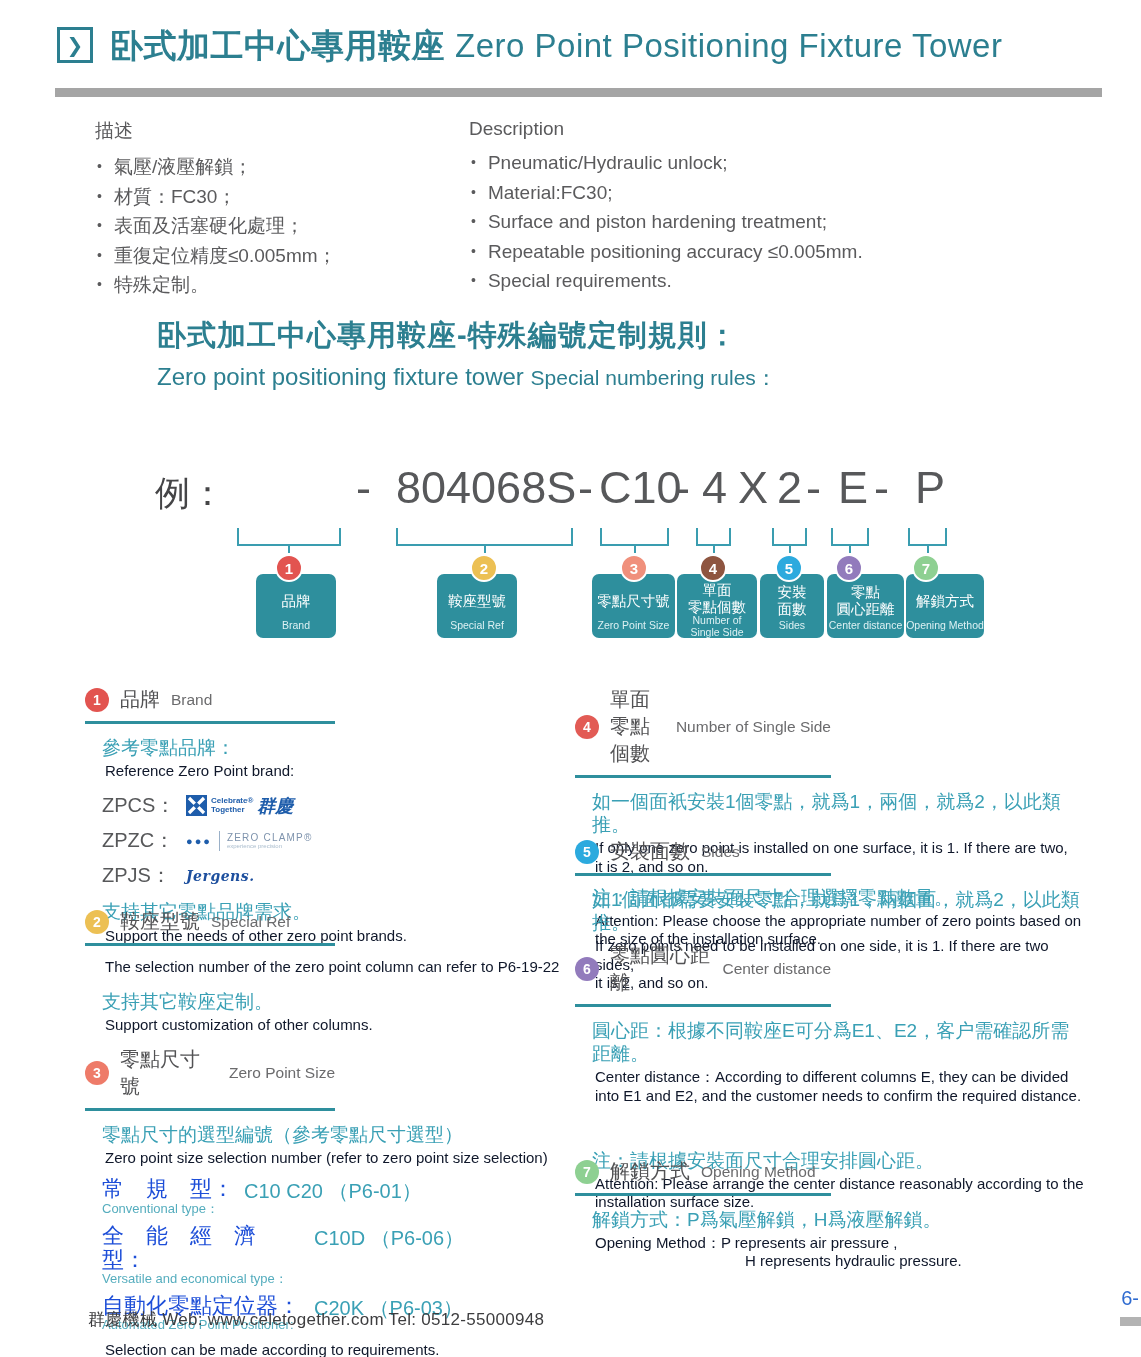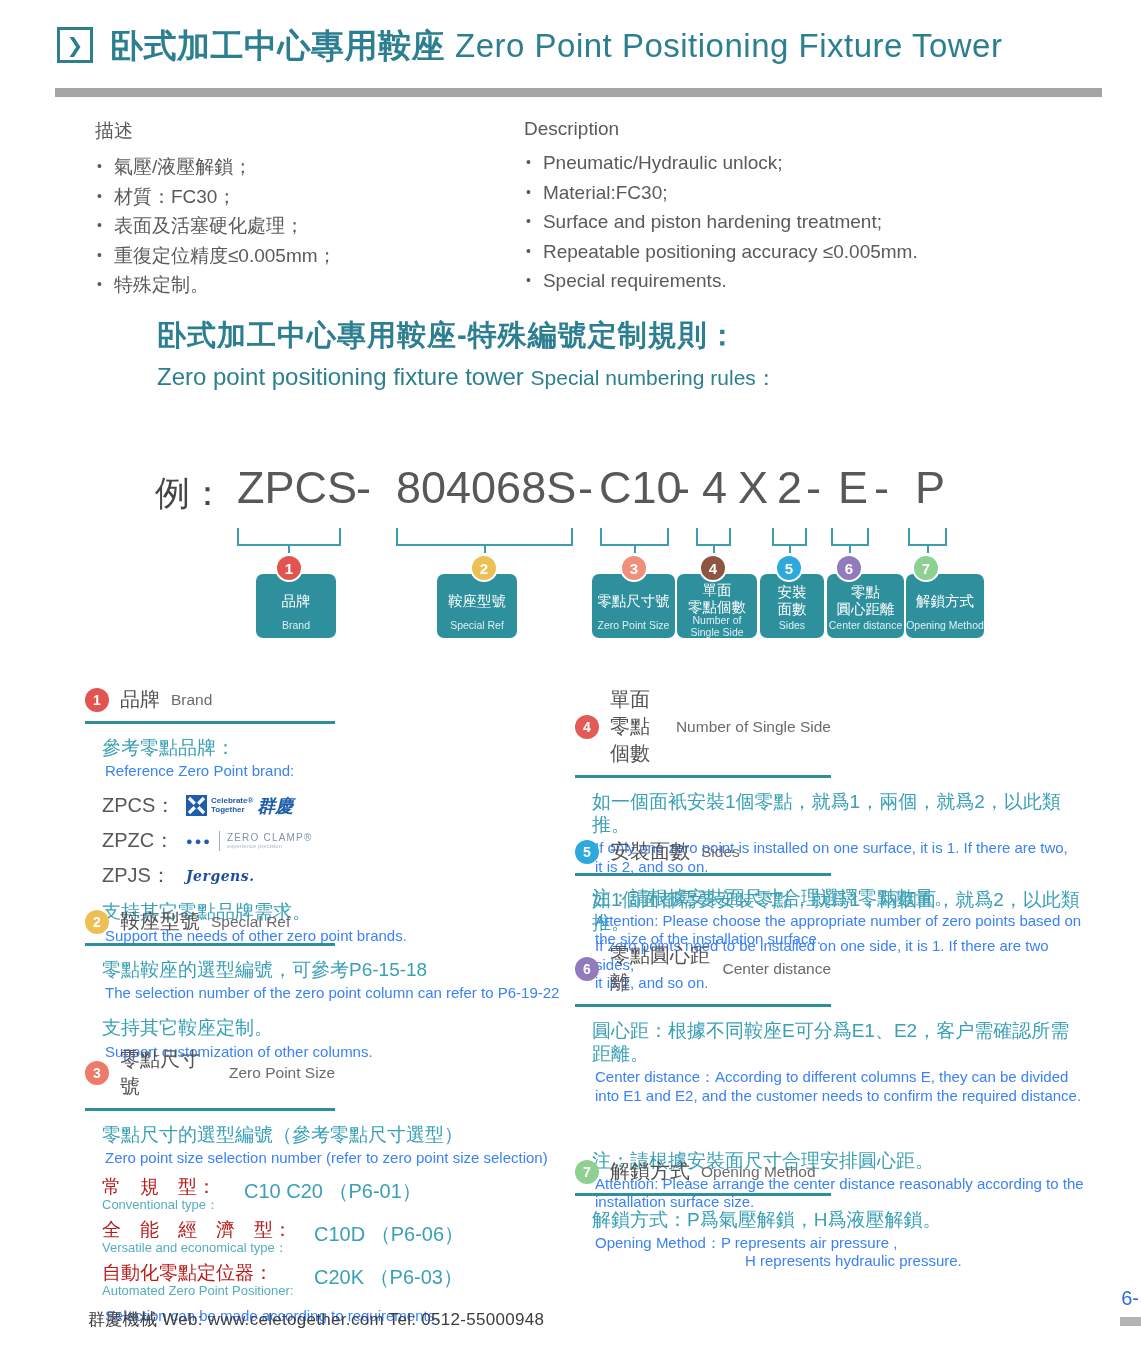--- a/index.html
+++ b/index.html
@@ -12,21 +12,21 @@
     border:3px solid #2c7f90; color:#2c7f90; display:flex; align-items:center; justify-content:center;
     font-size:20px; font-weight:bold; }
   .hdr-title { position:absolute; left:110px; top:24px; white-space:nowrap; color:#2c7f90;
     font-size:33px; letter-spacing:0.5px; }
   .hdr-title .zh { font-weight:600; margin-right:10px; }
   .hdr-bar { position:absolute; left:55px; top:88px; width:1047px; height:9px; background:#a5a5a5; }
 
   
   .desc-col { position:absolute; top:118px; color:#5a5a5c; }
   .desc-col.zh { left:95px; width:380px; }
-  .desc-col.en { left:524px; width:470px; }
+  .desc-col.en { left:469px; width:470px; }
   .desc-title { font-size:19px; margin-bottom:8px; }
   .d-item { list-style:none; font-size:19px; line-height:29.6px; display:flex; }
   .d-item::before { content:"•"; font-size:14px; margin:0 12px 0 2px; line-height:29.6px; }
 
   
   .rules { position:absolute; left:157px; top:316px; color:#2c7f90; }
   .rules .r-zh { font-size:29px; font-weight:bold; letter-spacing:1px; }
   .rules .r-en { font-size:24px; margin-top:7px; }
   .rules .r-en .sub { font-size:21px; }
 
@@ -71,21 +71,21 @@
     padding-bottom:8px; width:250px; }
   #sec4 .sec-head, #sec5 .sec-head, #sec6 .sec-head, #sec7 .sec-head { width:256px; }
   .sec-num { width:24px; height:24px; border-radius:50%; color:#fff; font-size:14px; font-weight:bold;
     display:flex; align-items:center; justify-content:center; flex:0 0 24px; }
   .sec-zh { font-size:20px; color:#525254; }
   .sec-en { font-size:15.5px; color:#6b6b6d; white-space:nowrap; }
 
   .sec-body { padding-left:17px; margin-top:12px; }
   .pgrp { margin-bottom:10px; }
   .p-zh { font-size:19px; color:#3aa0b5; line-height:1.22; white-space:pre-line; }
-  .p-en { font-size:15px; color:#3b82f6; line-height:1.22; margin-top:3px; margin-left:3px; white-space:pre-line; }
+  .p-en { font-size:15px; color:#0f172a; line-height:1.22; margin-top:3px; margin-left:3px; white-space:pre-line; }
   .p-en.ind2 { margin-left:153px; margin-top:0; }
 
   
   .brand-row { display:flex; align-items:center; height:31px; margin:4px 0; }
   .brand-code { font-size:20px; color:#57585a; width:84px; }
   .logo-ct { display:flex; align-items:center; gap:4px; color:#1e5dab; }
   .ct-words { display:flex; flex-direction:column; font-size:8px; font-weight:bold; line-height:1.1; }
   .ct-cn { font-family:"DejaVu Serif","Liberation Serif",serif; font-style:italic; font-weight:bold; font-size:18px; }
   .logo-zc { display:flex; align-items:center; gap:7px; }
   .zc-dots { color:#1e5dab; font-size:11px; letter-spacing:2px; }
@@ -93,21 +93,21 @@
   .zc-text { display:flex; flex-direction:column; }
   .zc-name { font-size:10px; letter-spacing:1.2px; color:#7e93ad; }
   .zc-tag { font-size:6px; color:#a9bccd; }
   .logo-jg { font-family:"DejaVu Serif","Liberation Serif",serif; font-style:italic; font-weight:bold;
     font-size:14px; color:#1d4f9e; letter-spacing:0.5px; }
 
   
   .opt-row { display:flex; align-items:flex-start; margin-bottom:7px; }
   .opt-label { display:flex; flex-direction:column; }
   .r1 .opt-label{ width:142px; } .r2 .opt-label{ width:212px; } .r3 .opt-label{ width:212px; }
-  .opt-zh { font-size:19px; color:#b91c1c; line-height:1.1; }
+  .opt-zh { font-size:22px; color:#1d4ed8; line-height:1.1; }
   .opt-en { font-size:13px; color:#55adbe; line-height:1.15; }
   .opt-val { font-size:20px; color:#3aa0b5; padding-top:1px; }
 
   .gap-block { height:34px; }
 
   
   .footer-line { position:absolute; left:88px; top:1308px; font-size:17px; color:#3d3d3f; letter-spacing:0.3px; }
   .page-num { position:absolute; right:2px; top:1287px; font-size:20px; color:#2f6bd0; }
   .page-chip { position:absolute; right:0; top:1317px; width:21px; height:9px; background:#b3b3b3; }
 </style>
@@ -167,21 +167,20 @@
 
   <div class="rules">
     <div class="r-zh">卧式加工中心專用鞍座-特殊編號定制規則：</div>
     <div class="r-en">
       <span>Zero point positioning fixture tower</span>
       <span class="sub">Special numbering rules：</span>
     </div>
   </div>
 
   <div class="ex-label">例：</div>
-  <span class="code-seg seg1">ZPCS</span>
   <span class="code-sep sp1">-</span>
   <span class="code-seg seg2">804068S</span>
   <span class="code-sep sp2">-</span>
   <span class="code-seg seg3">C10</span>
   <span class="code-sep sp3">-</span>
   <span class="code-seg seg4">4</span>
   <span class="code-sep sp4">X</span>
   <span class="code-seg seg5">2</span>
   <span class="code-sep sp5">-</span>
   <span class="code-seg seg6">E</span>
@@ -300,21 +299,20 @@
   </div>
 
   <div class="sec" id="sec2">
     <div class="sec-head">
       <span class="sec-num" style="background: rgb(236, 192, 84);">2</span>
       <span class="sec-zh">鞍座型號</span>
       <span class="sec-en">Special Ref</span>
     </div>
     <div class="sec-body">
       <div class="pgrp">
-        <div class="p-zh">零點鞍座的選型編號，可參考P6-15-18</div>
         <div class="p-en">The selection number of the zero point column can refer to P6-19-22</div>
       </div>
       <div class="pgrp" style="margin-top:14px;">
         <div class="p-zh">支持其它鞍座定制。</div>
         <div class="p-en">Support customization of other columns.</div>
       </div>
     </div>
   </div>
 
   <div class="sec" id="sec3">

